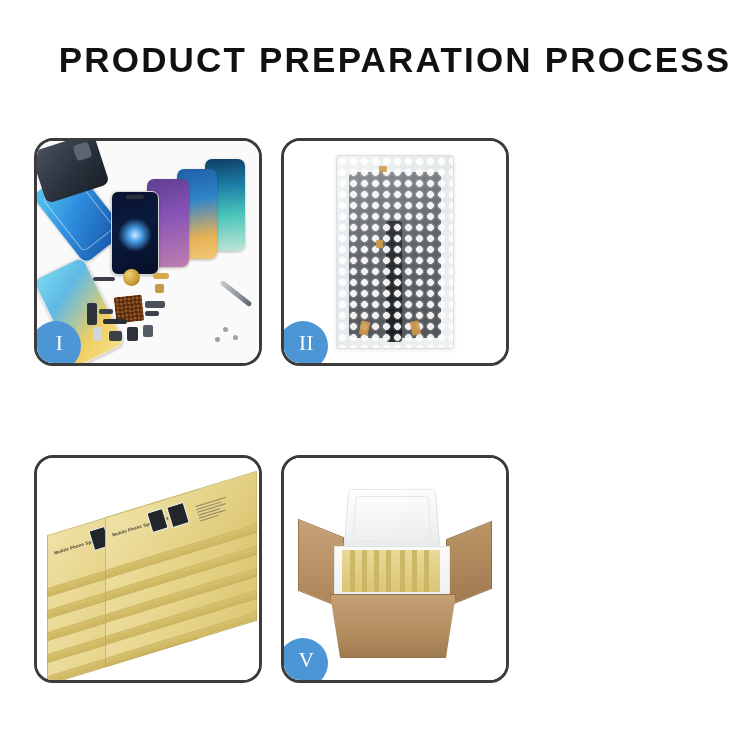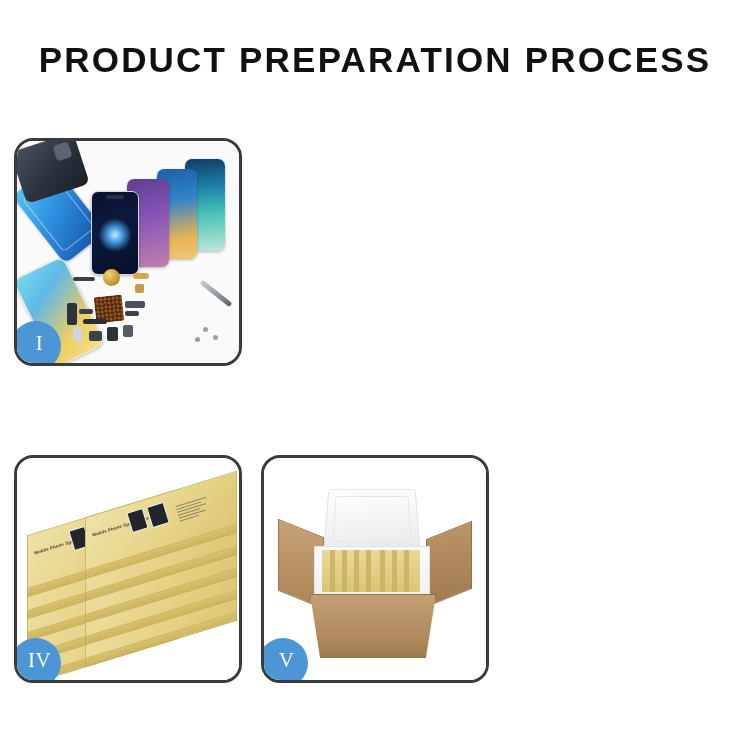--- a/index.html
+++ b/index.html
@@ -1,21 +1,21 @@
 <!DOCTYPE html>
 <html><head>
 <meta charset="utf-8">
 <style>
   html,body{margin:0;padding:0;}
   body{
     width:750px;height:750px;background:#ffffff;
     font-family:"Liberation Sans","DejaVu Sans",sans-serif;
     overflow:hidden;position:relative;
   }
-  .page{width:647px;height:750px;position:relative;}
+  .page{width:647px;height:750px;position:relative;margin-left:20px;}
 
   
   .header{position:absolute;left:0;top:0;width:750px;text-align:center;}
   .title{
     font-size:35px;font-weight:700;letter-spacing:2.2px;color:#111111;
     margin-top:42px;line-height:1;white-space:nowrap;
   }
   .subtitle{
     font-size:15.5px;font-weight:400;color:#1a1a1a;margin-top:13px;
     letter-spacing:.1px;white-space:nowrap;
@@ -271,20 +271,36 @@
           <div class="part flex12"></div>
           <div class="driver"></div>
           <div class="screw" style="left:186px;top:186px"></div>
           <div class="screw" style="left:196px;top:194px"></div>
           <div class="screw" style="left:178px;top:196px"></div>
         </div>
         <div class="badge">I</div>
       </div>
     </div>
 
+    <div class="cell c1">
+      <div class="panel">
+        <div class="scene p2bg">
+          <div class="bag">
+            <div class="inner"></div>
+            <div class="strip"></div>
+            <div class="bubbles"></div>
+            <div class="tape t1"></div>
+            <div class="tape t2"></div>
+            <div class="tape t3"></div>
+            <div class="tape t4"></div>
+          </div>
+        </div>
+        <div class="badge">II</div>
+      </div>
+    </div>
 
 
     <div class="cell c3">
       <div class="panel">
         <div class="scene p4bg">
           <div class="stack">
 
             <div class="sbox" style="left:4px;top:122px">
               <div class="side"></div>
               <div class="top"></div>
@@ -344,21 +360,20 @@
                   <i style="width:66%"></i>
                   <i style="width:74%"></i>
                   <i style="width:58%"></i>
                   <i style="width:70%"></i>
                   <i style="width:50%"></i>
               </div>
             </div>
 
           </div>
         </div>
-        <div class="badge">IV</div>
       </div>
     </div>
 
     <div class="cell c4">
       <div class="panel">
         <div class="scene p5bg">
           <div class="flapL5"></div>
           <div class="flapR5"></div>
           <div class="foamlid"></div>
           <div class="foambody"></div>

